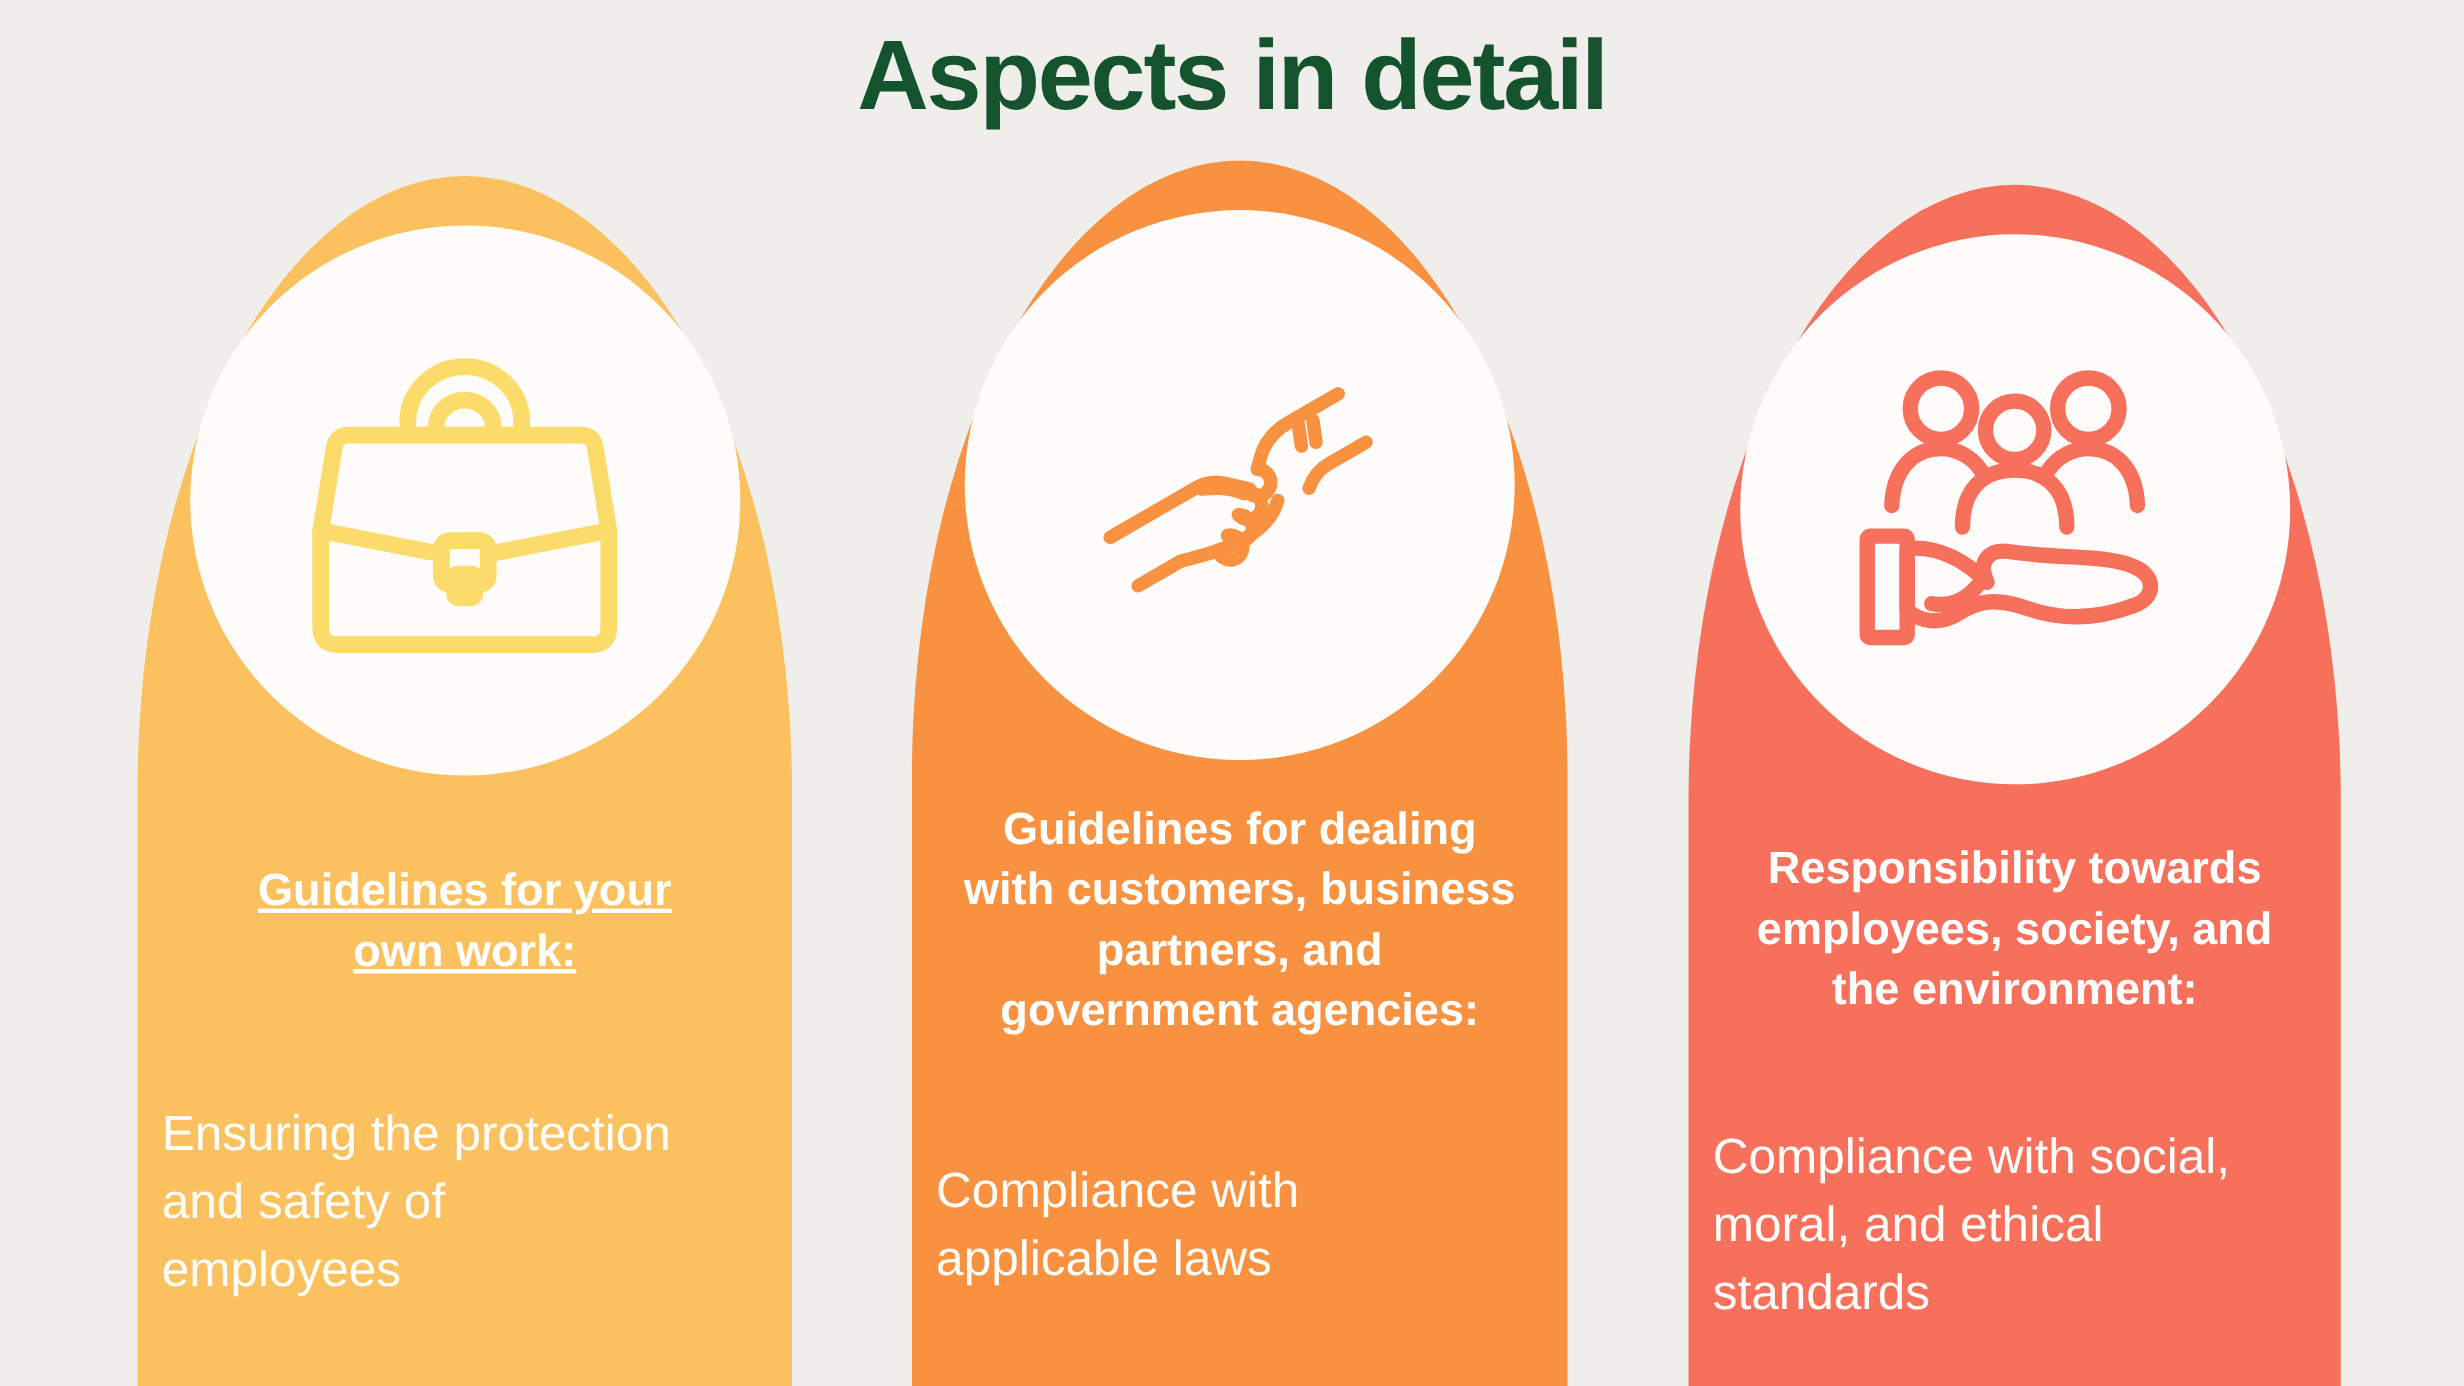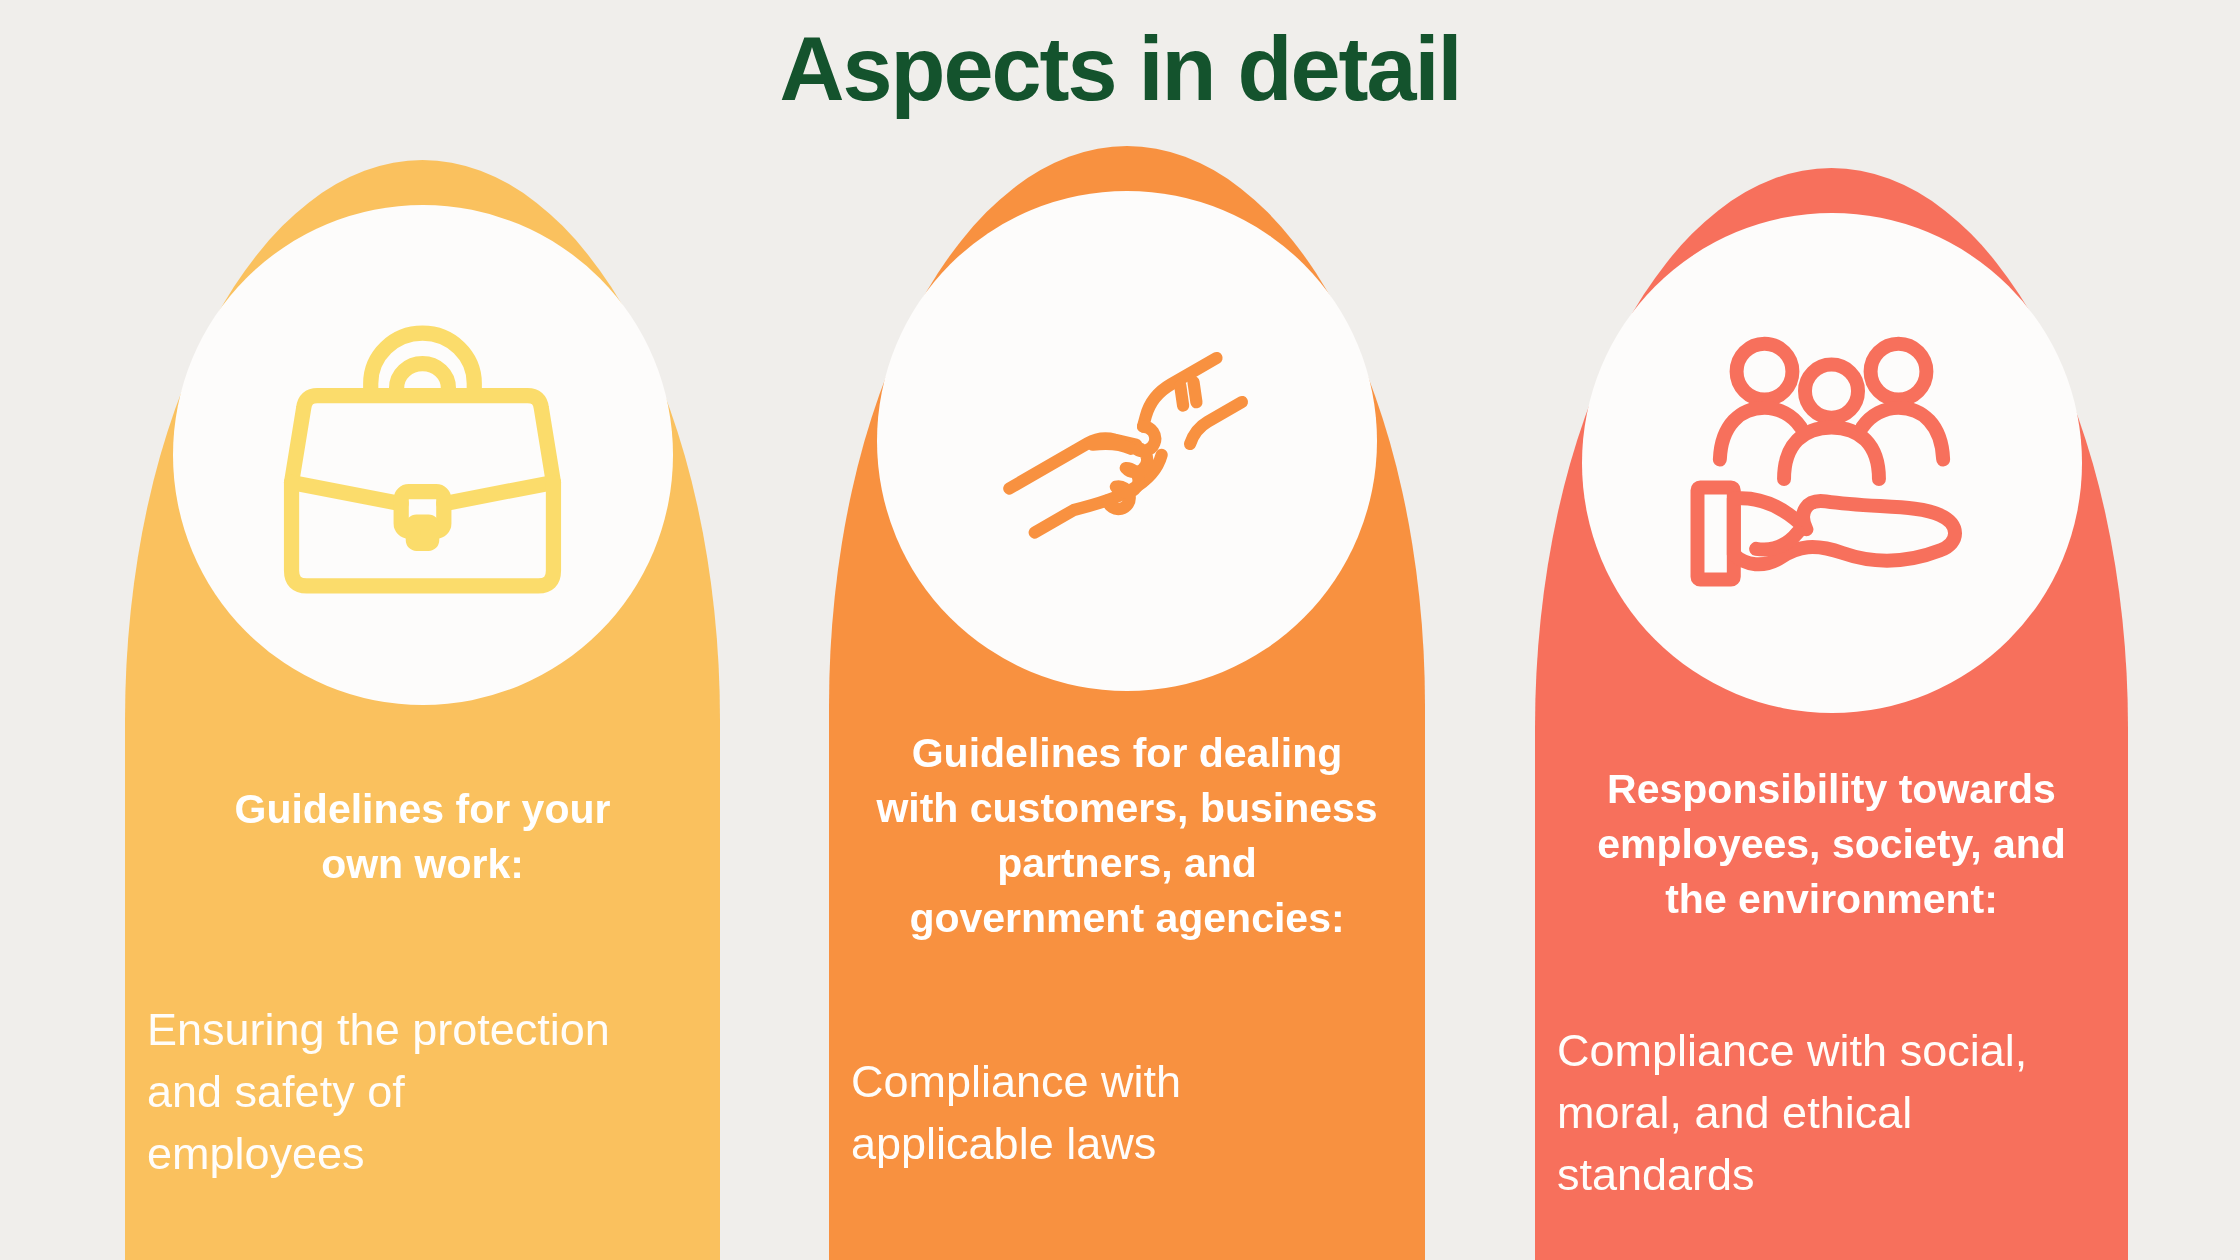--- a/index.html
+++ b/index.html
@@ -39,21 +39,21 @@
     text-align:center;color:#FFFFFF;
     font-size:41px;font-weight:700;line-height:55px;
     white-space:pre-line;
   }
   .card-body{
     position:absolute;left:22px;right:22px;margin:0;
     text-align:left;color:#FFFDFA;
     font-size:45px;font-weight:400;line-height:62px;
     white-space:pre-line;
   }
-  .card1 .card-heading{top:622px;}
+  .card1 .card-heading{top:622px;text-decoration:underline;}
   .card2 .card-heading{top:580px;}
   .card3 .card-heading{top:594px;}
   .card1 .card-body{top:839px;}
   .card2 .card-body{top:905px;}
   .card3 .card-body{top:852px;}
 </style>
 </head>
 <body>
 
 <div class="canvas">

